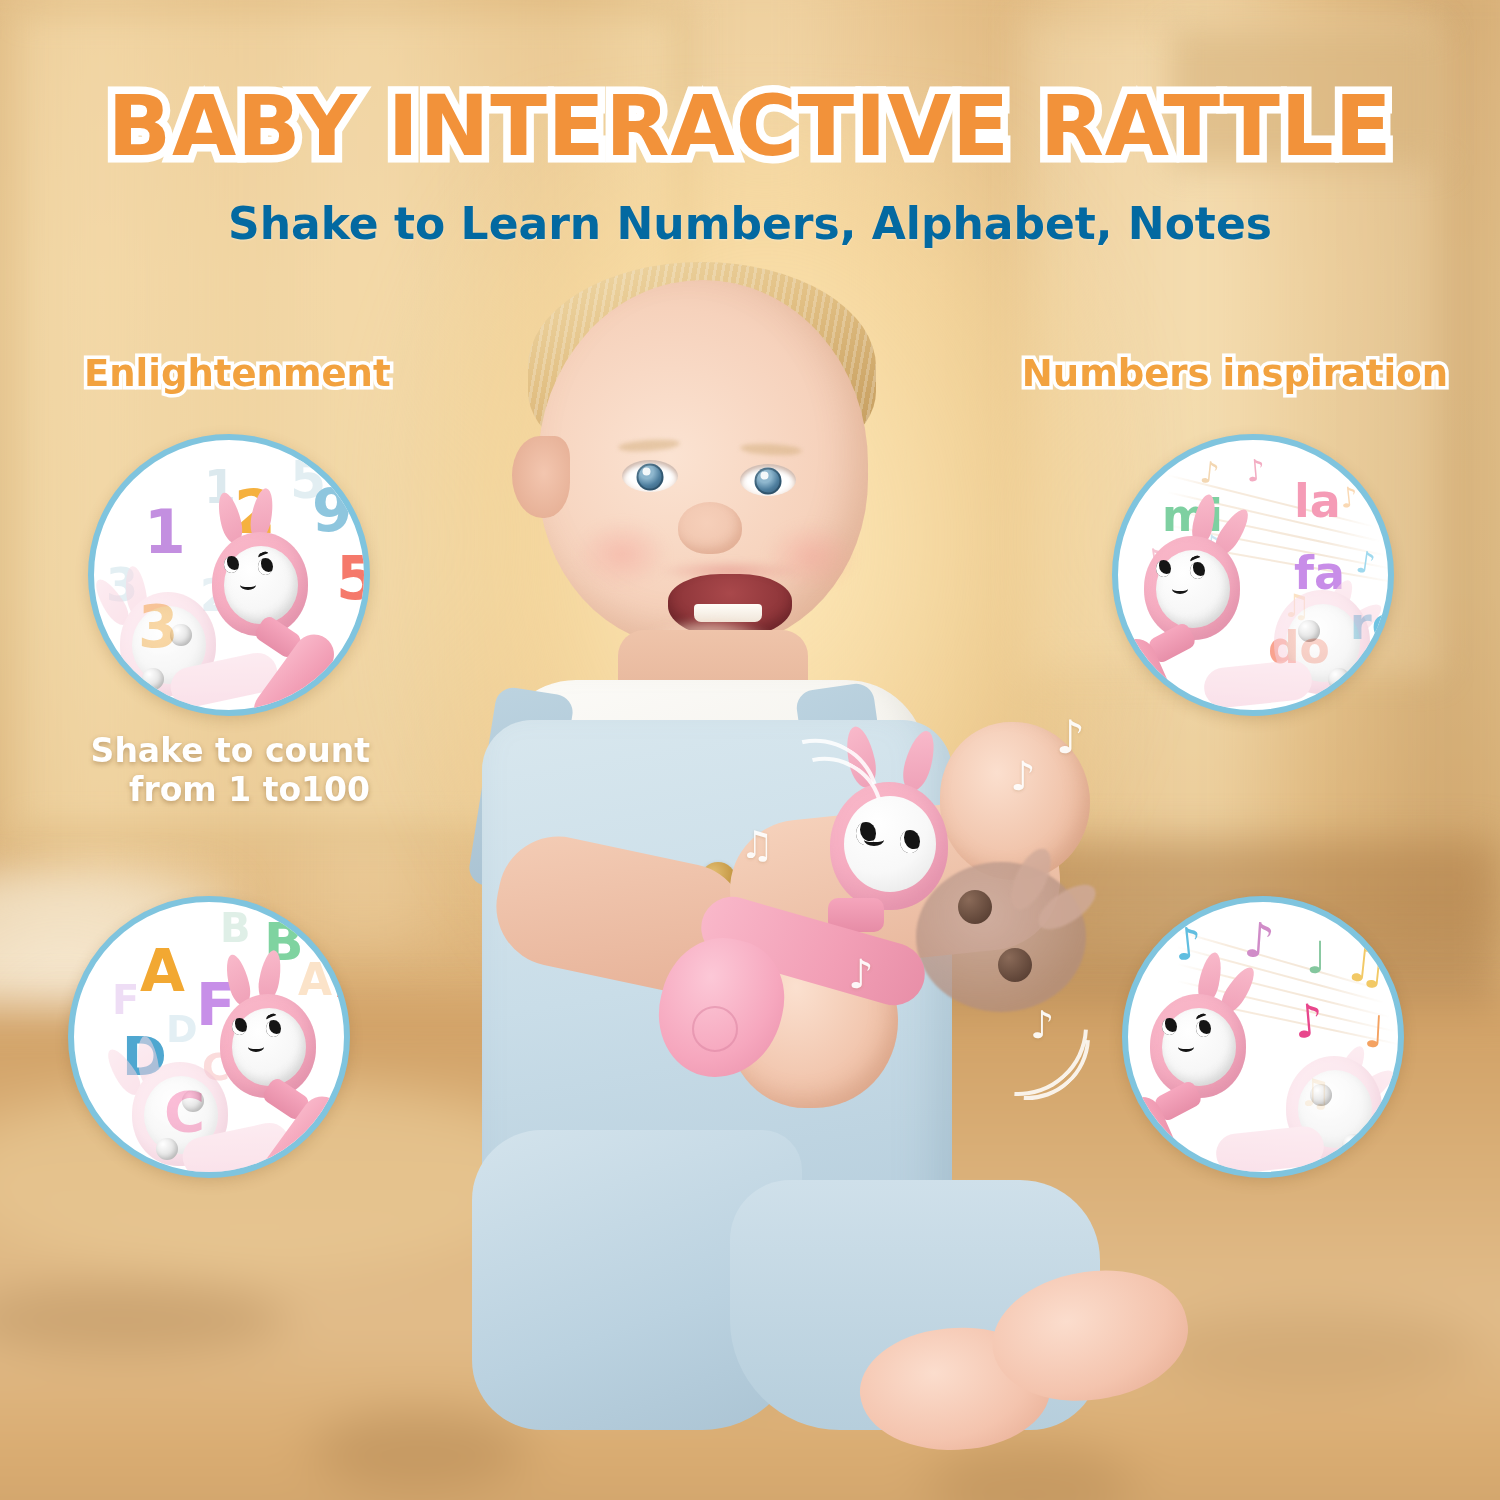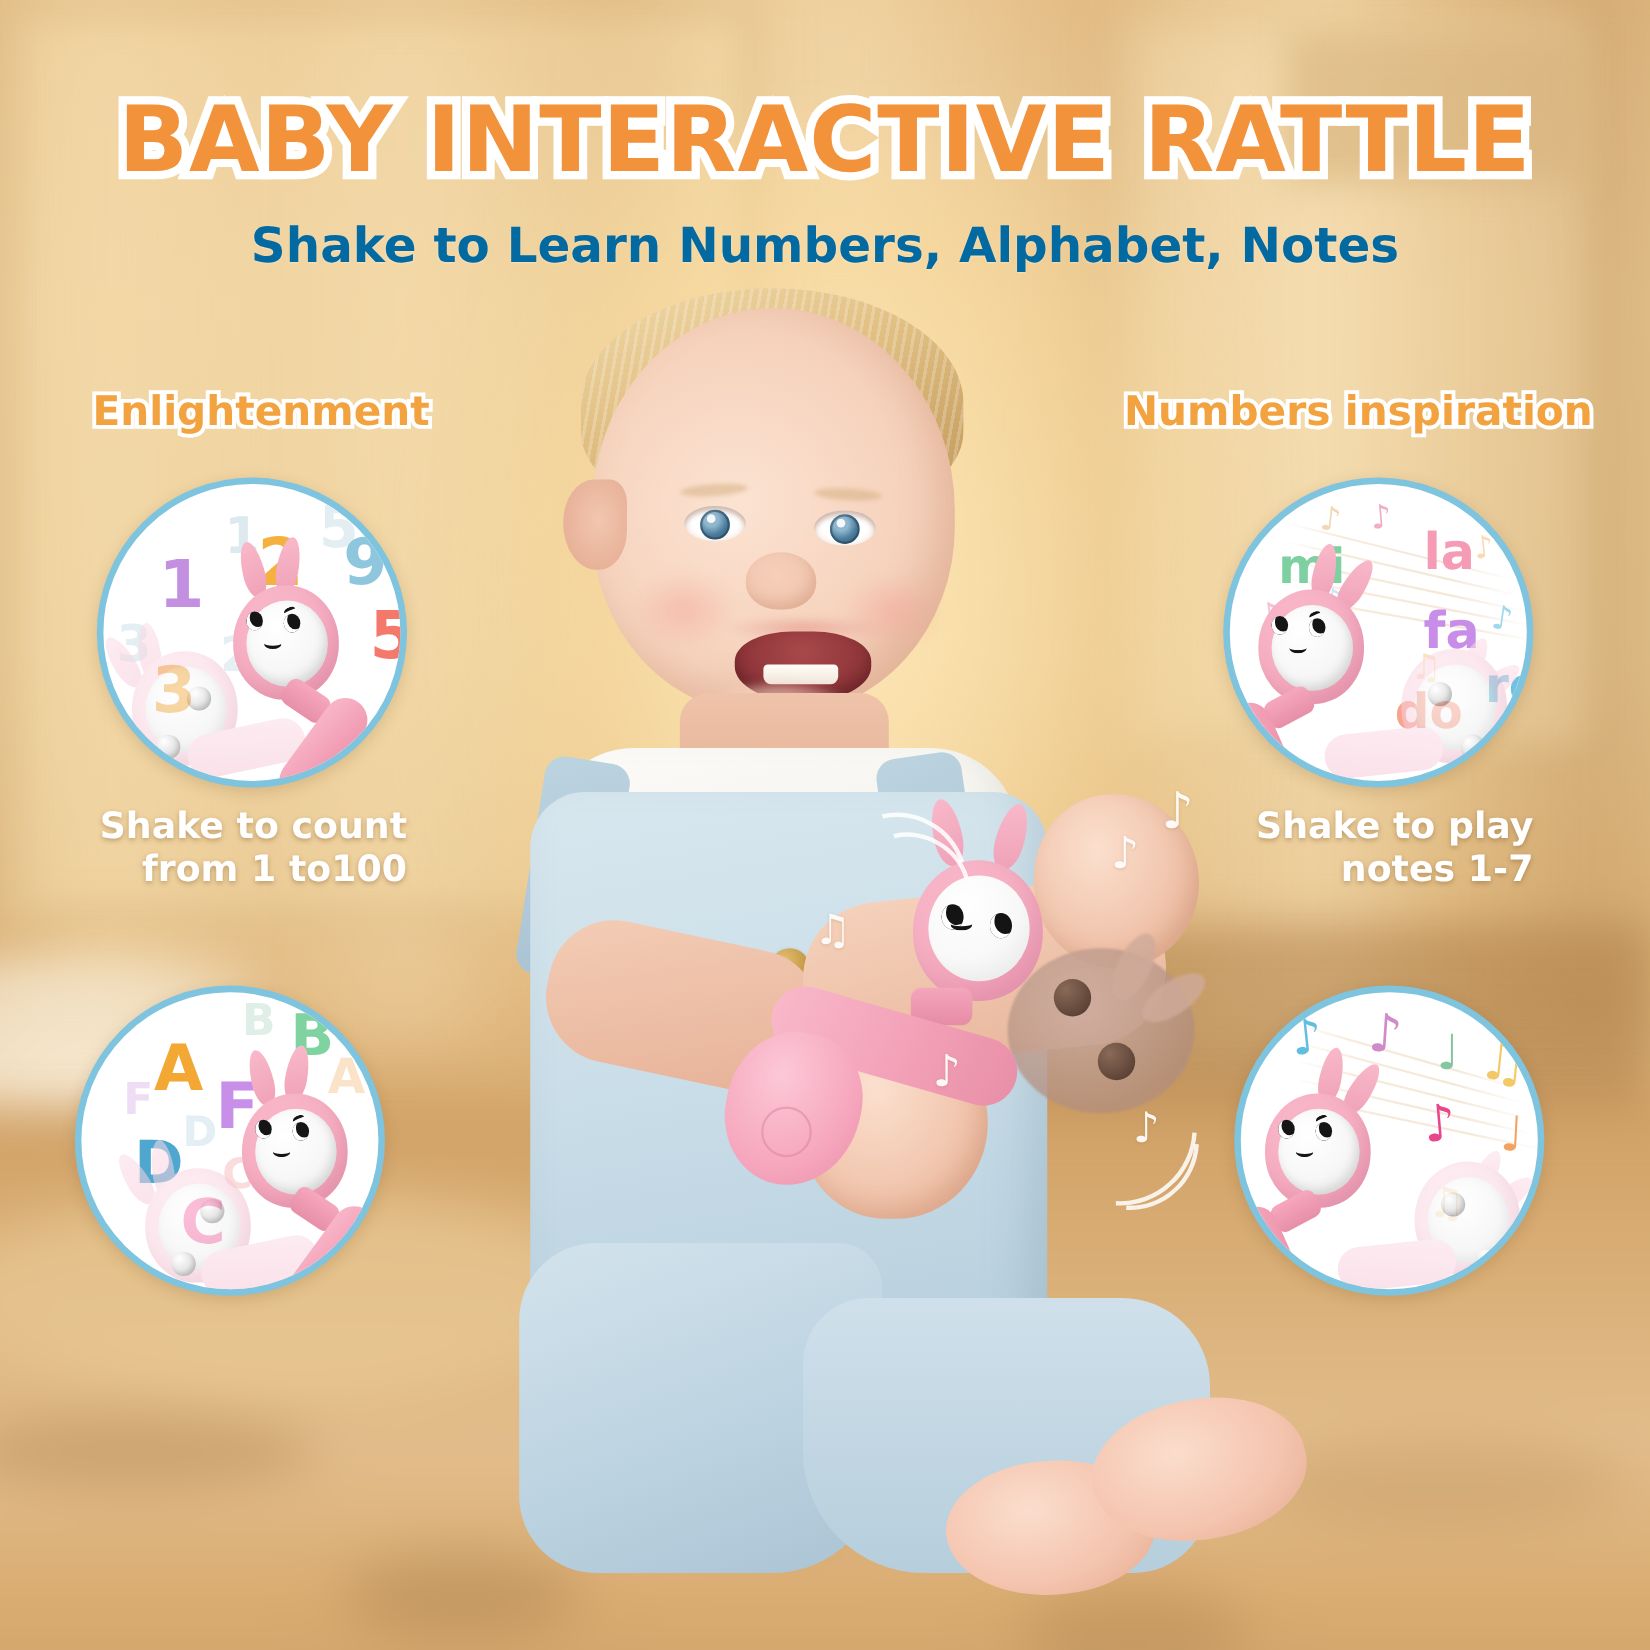--- a/index.html
+++ b/index.html
@@ -661,22 +661,20 @@
       <div class="head" style="left:0;top:0;"></div>
       <div class="face" style="left:12px;top:14px;"></div>
       <div class="eye l"></div>
         <div class="eye r"></div>
       <div class="lash" style="left:46px;top:20px;"></div>
       <div class="mouth"></div>
       <div class="collar" style="left:6px;top:94px;transform:rotate(-28deg);"></div>
       <div class="handle" style="left:-14px;top:100px;transform:rotate(-24deg);"></div>
     </div>
   </div>
-  <div class="caption">Shake to play
-notes 1-7</div>
 </div>
 
 <div class="feature" id="feat-songs">
   <div class="circle" style="border-color: rgb(127, 196, 222);">
     <div class="staff">
       <i style="top:10%;transform:rotate(16deg) scaleX(.88);"></i>
       <i style="top:20%;transform:rotate(15deg) scaleX(.9);"></i>
       <i style="top:30%;transform:rotate(14deg) scaleX(.92);"></i>
       <i style="top:40%;transform:rotate(13deg) scaleX(.94);"></i>
       <i style="top:50%;transform:rotate(12deg) scaleX(.96);"></i>

